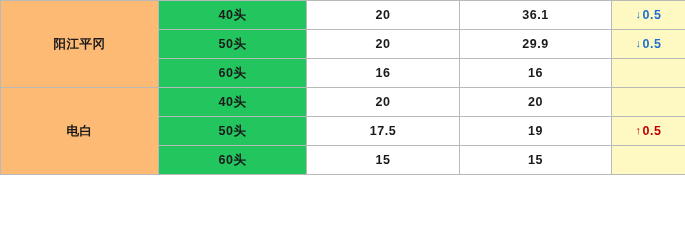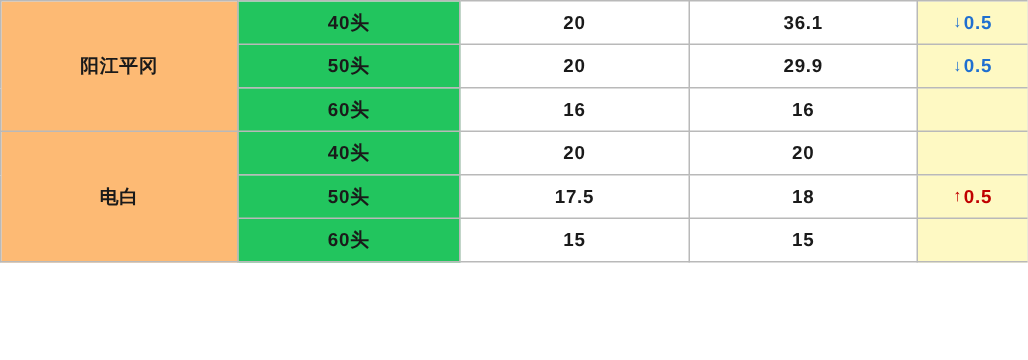--- a/index.html
+++ b/index.html
@@ -108,21 +108,21 @@
       <tr>
         <td class="region" rowspan="3">电白</td>
         <td class="spec">40头</td>
         <td class="val">20</td>
         <td class="val">20</td>
         <td class="chg blank-green"></td>
       </tr>
       <tr>
         <td class="spec">50头</td>
         <td class="val">17.5</td>
-        <td class="val">18</td>
+        <td class="val">19</td>
         <td class="chg"><span class="arrow up">↑</span><span class="up">0.5</span></td>
       </tr>
       <tr>
         <td class="spec">60头</td>
         <td class="val">15</td>
         <td class="val">15</td>
         <td class="chg blank"></td>
       </tr>
     </tbody>
   </table>

